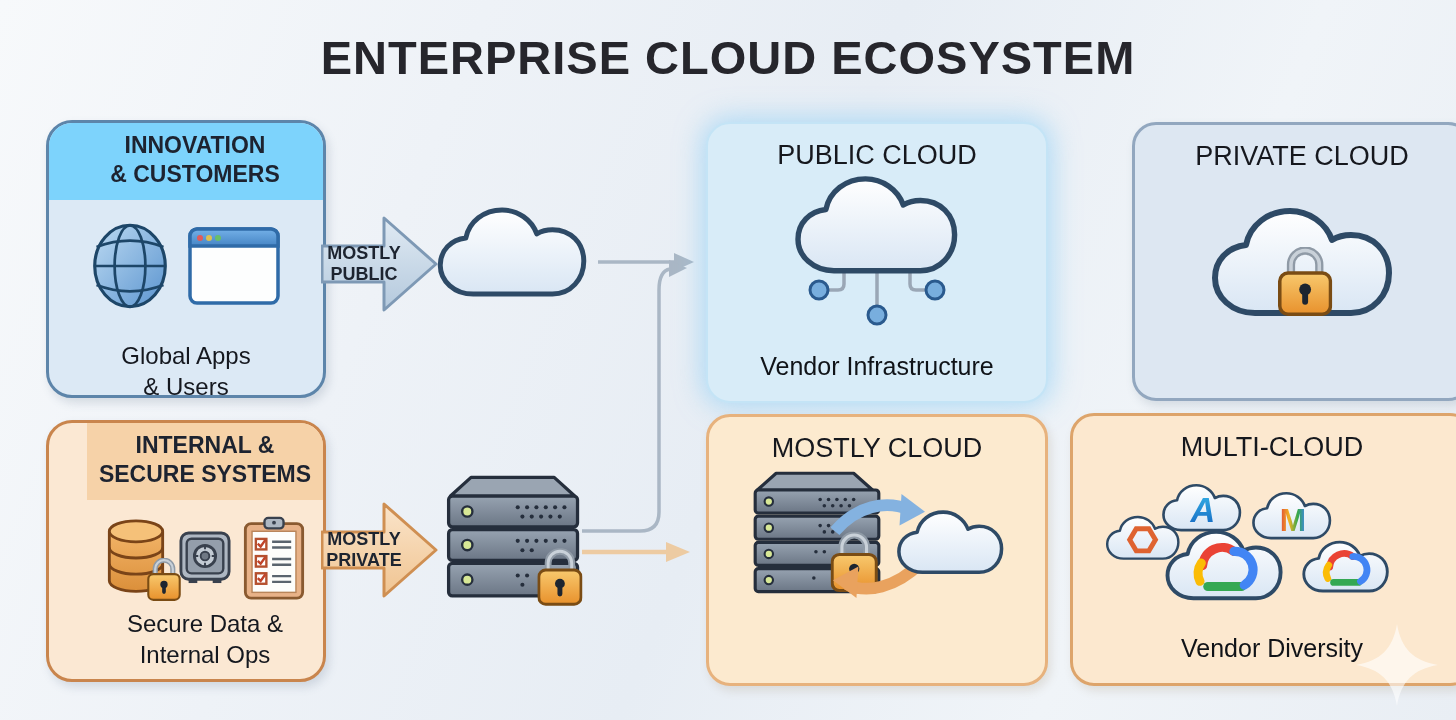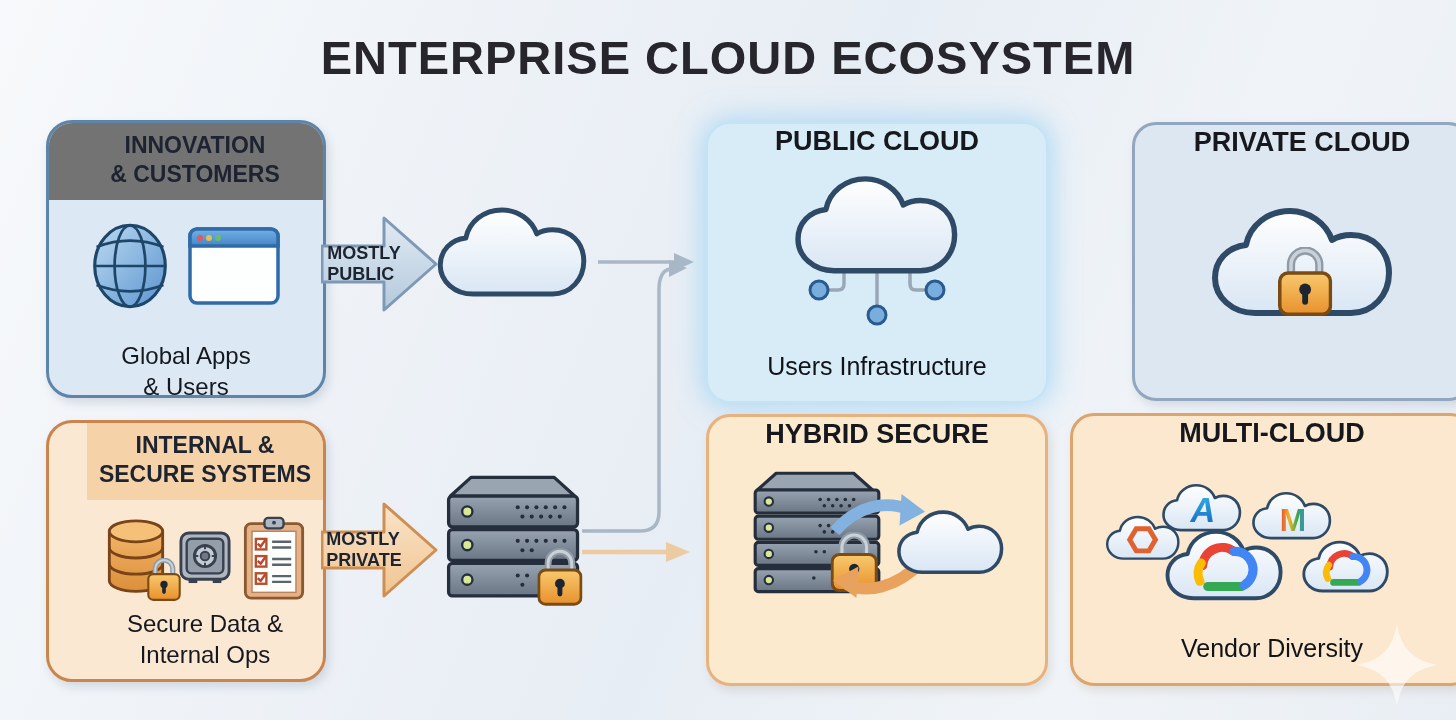--- a/index.html
+++ b/index.html
@@ -25,59 +25,59 @@
   .src-box {
     position:absolute; border-radius:26px; overflow:hidden; z-index:2;
     box-shadow:3px 5px 10px rgba(90,110,135,0.2);
   }
   #src-innovation { left:46px; top:120px; width:280px; height:278px; background:#dce9f5; border:3px solid #5d85aa; }
   #src-internal   { left:46px; top:420px; width:280px; height:262px; background:#fbe8d3; border:3px solid #c9854d;padding-left:38px; }
   .src-header {
     padding:8px 4px 10px; text-align:center; font-weight:bold; font-size:23px;
     line-height:1.28; color:#1d2330;
   }
-  #src-innovation .src-header { background:#737373;padding-left:22px; }
+  #src-innovation .src-header { background:#7dd3fc;padding-left:22px; }
   #src-internal   .src-header { background:#f6d2a8; }
   .icon-row { display:flex; justify-content:center; align-items:center; }
   #src-innovation .icon-row { gap:20px; margin-top:20px; height:92px; }
   #src-internal   .icon-row { gap:12px; margin-top:12px; height:92px; }
   .src-caption {
     text-align:center; font-size:24px; line-height:1.3; color:#15181f;
   }
   #src-innovation .src-caption { margin-top:28px; }
   #src-internal   .src-caption { margin-top:4px; }
   .db-wrap { position:relative; width:62px; height:80px; }
   .db-lock { position:absolute; right:-14px; bottom:-4px; width:34px; height:44px; }
 
   
   .flow-arrow { position:absolute; width:118px; height:104px; z-index:2; }
   #flow-public  { left:321px; top:212px; }
   #flow-private { left:321px; top:498px; }
   .flow-arrow svg { position:absolute; inset:0; }
   .flow-label {
     position:absolute; left:0; top:0; bottom:0; width:86px;
-    display:flex; align-items:center; justify-content:center; 
+    display:flex; align-items:center; justify-content:center; text-align:center;
     font-weight:bold; font-size:18px; line-height:1.15; color:#1d2430;
   }
 
   
   .mid-cloud  { position:absolute; left:432px; top:200px; width:165px; height:109px; z-index:2; }
   .mid-server { position:absolute; left:443px; top:472px; width:142px; height:134px; z-index:2; }
 
   
   .cloud-card { position:absolute; border-radius:24px; text-align:center; z-index:2; }
   #card-public  { left:706px;  top:122px; width:342px; height:281px; background:#d8ecf8; border:2px solid #c4e4f6;
                   box-shadow:0 0 26px 5px rgba(140,205,245,0.6); }
   #card-private { left:1132px; top:122px; width:340px; height:279px; background:#dde7f2; border:3px solid #92a7bf;
                   box-shadow:3px 5px 10px rgba(90,110,135,0.18); }
   #card-hybrid  { left:706px;  top:414px; width:342px; height:272px; background:#fceacf; border:3px solid #e7b27d;
                   box-shadow:3px 5px 10px rgba(130,100,60,0.15); }
   #card-multi   { left:1070px; top:413px; width:404px; height:273px; background:#fce8cf; border:3px solid #dda46b;
                   box-shadow:3px 5px 10px rgba(130,100,60,0.15); }
-  .card-title { margin-top:2px; font-size:27px; font-weight:bold; color:#16181e; }
+  .card-title { margin-top:16px; font-size:27px; font-weight:normal; color:#16181e; }
   .card-caption { position:absolute; bottom:20px; left:0; right:0; font-size:25px; color:#101318; }
   .card-icon { position:absolute; }
   #icon-public  { left:66px; top:44px; width:210px; height:172px; }
   #icon-private { left:65px; top:74px; width:210px; height:142px; }
   #hybrid-server { left:42px;  top:52px; width:132px; height:130px; }
   #hybrid-arrows { left:122px; top:72px; width:94px;  height:112px; }
   #hybrid-cloud  { left:184px; top:88px; width:118px; height:78px;  }
   .mc-cloud { position:absolute; }
   #mc-hex    { left:30px;  top:96px;  width:82px;  height:54px; }
   #mc-azure  { left:86px;  top:64px;  width:88px;  height:58px; }
@@ -312,35 +312,35 @@
         <path d="M70 98 V116 Q70 122 64 122 H54"></path>
         <path d="M136 98 V116 Q136 122 142 122 H152"></path>
       </g>
       <use href="#sym-cloud" x="15" y="0" width="180" height="119"></use>
       <g fill="#78aede" stroke="#2a5a8e" stroke-width="3">
         <circle cx="103" cy="147" r="9"></circle>
         <circle cx="45" cy="122" r="9"></circle>
         <circle cx="161" cy="122" r="9"></circle>
       </g>
     </svg>
-    <div class="card-caption">Users Infrastructure</div>
+    <div class="card-caption">Vendor Infrastructure</div>
   </section>
 
   <section class="cloud-card" id="card-private">
     <div class="card-title">PRIVATE CLOUD</div>
     <svg class="card-icon" id="icon-private" viewBox="0 0 210 142">
       <use href="#sym-cloud" x="5" y="0" width="200" height="132"></use>
       <g transform="translate(78,48) scale(1.18)">
         <use href="#sym-lock" width="46" height="60"></use>
       </g>
     </svg>
   </section>
 
   <section class="cloud-card" id="card-hybrid">
-    <div class="card-title">HYBRID SECURE</div>
+    <div class="card-title">MOSTLY CLOUD</div>
     <svg class="card-icon" id="hybrid-server" viewBox="0 0 126 124">
       <polygon points="24,4 98,4 116,20 6,20" fill="#9aa5b2" stroke="#252e3c" stroke-width="3" stroke-linejoin="round"></polygon>
       <g>
         <rect x="4" y="20" width="118" height="22" rx="3" fill="url(#gradSrv)" stroke="#252e3c" stroke-width="3"></rect>
         <rect x="4" y="45" width="118" height="22" rx="3" fill="url(#gradSrv)" stroke="#252e3c" stroke-width="3"></rect>
         <rect x="4" y="70" width="118" height="22" rx="3" fill="url(#gradSrv)" stroke="#252e3c" stroke-width="3"></rect>
         <rect x="4" y="95" width="118" height="22" rx="3" fill="url(#gradSrv)" stroke="#252e3c" stroke-width="3"></rect>
       </g>
       <g fill="#d8e896" stroke="#252e3c" stroke-width="2">
         <circle cx="17" cy="31" r="4"></circle>

